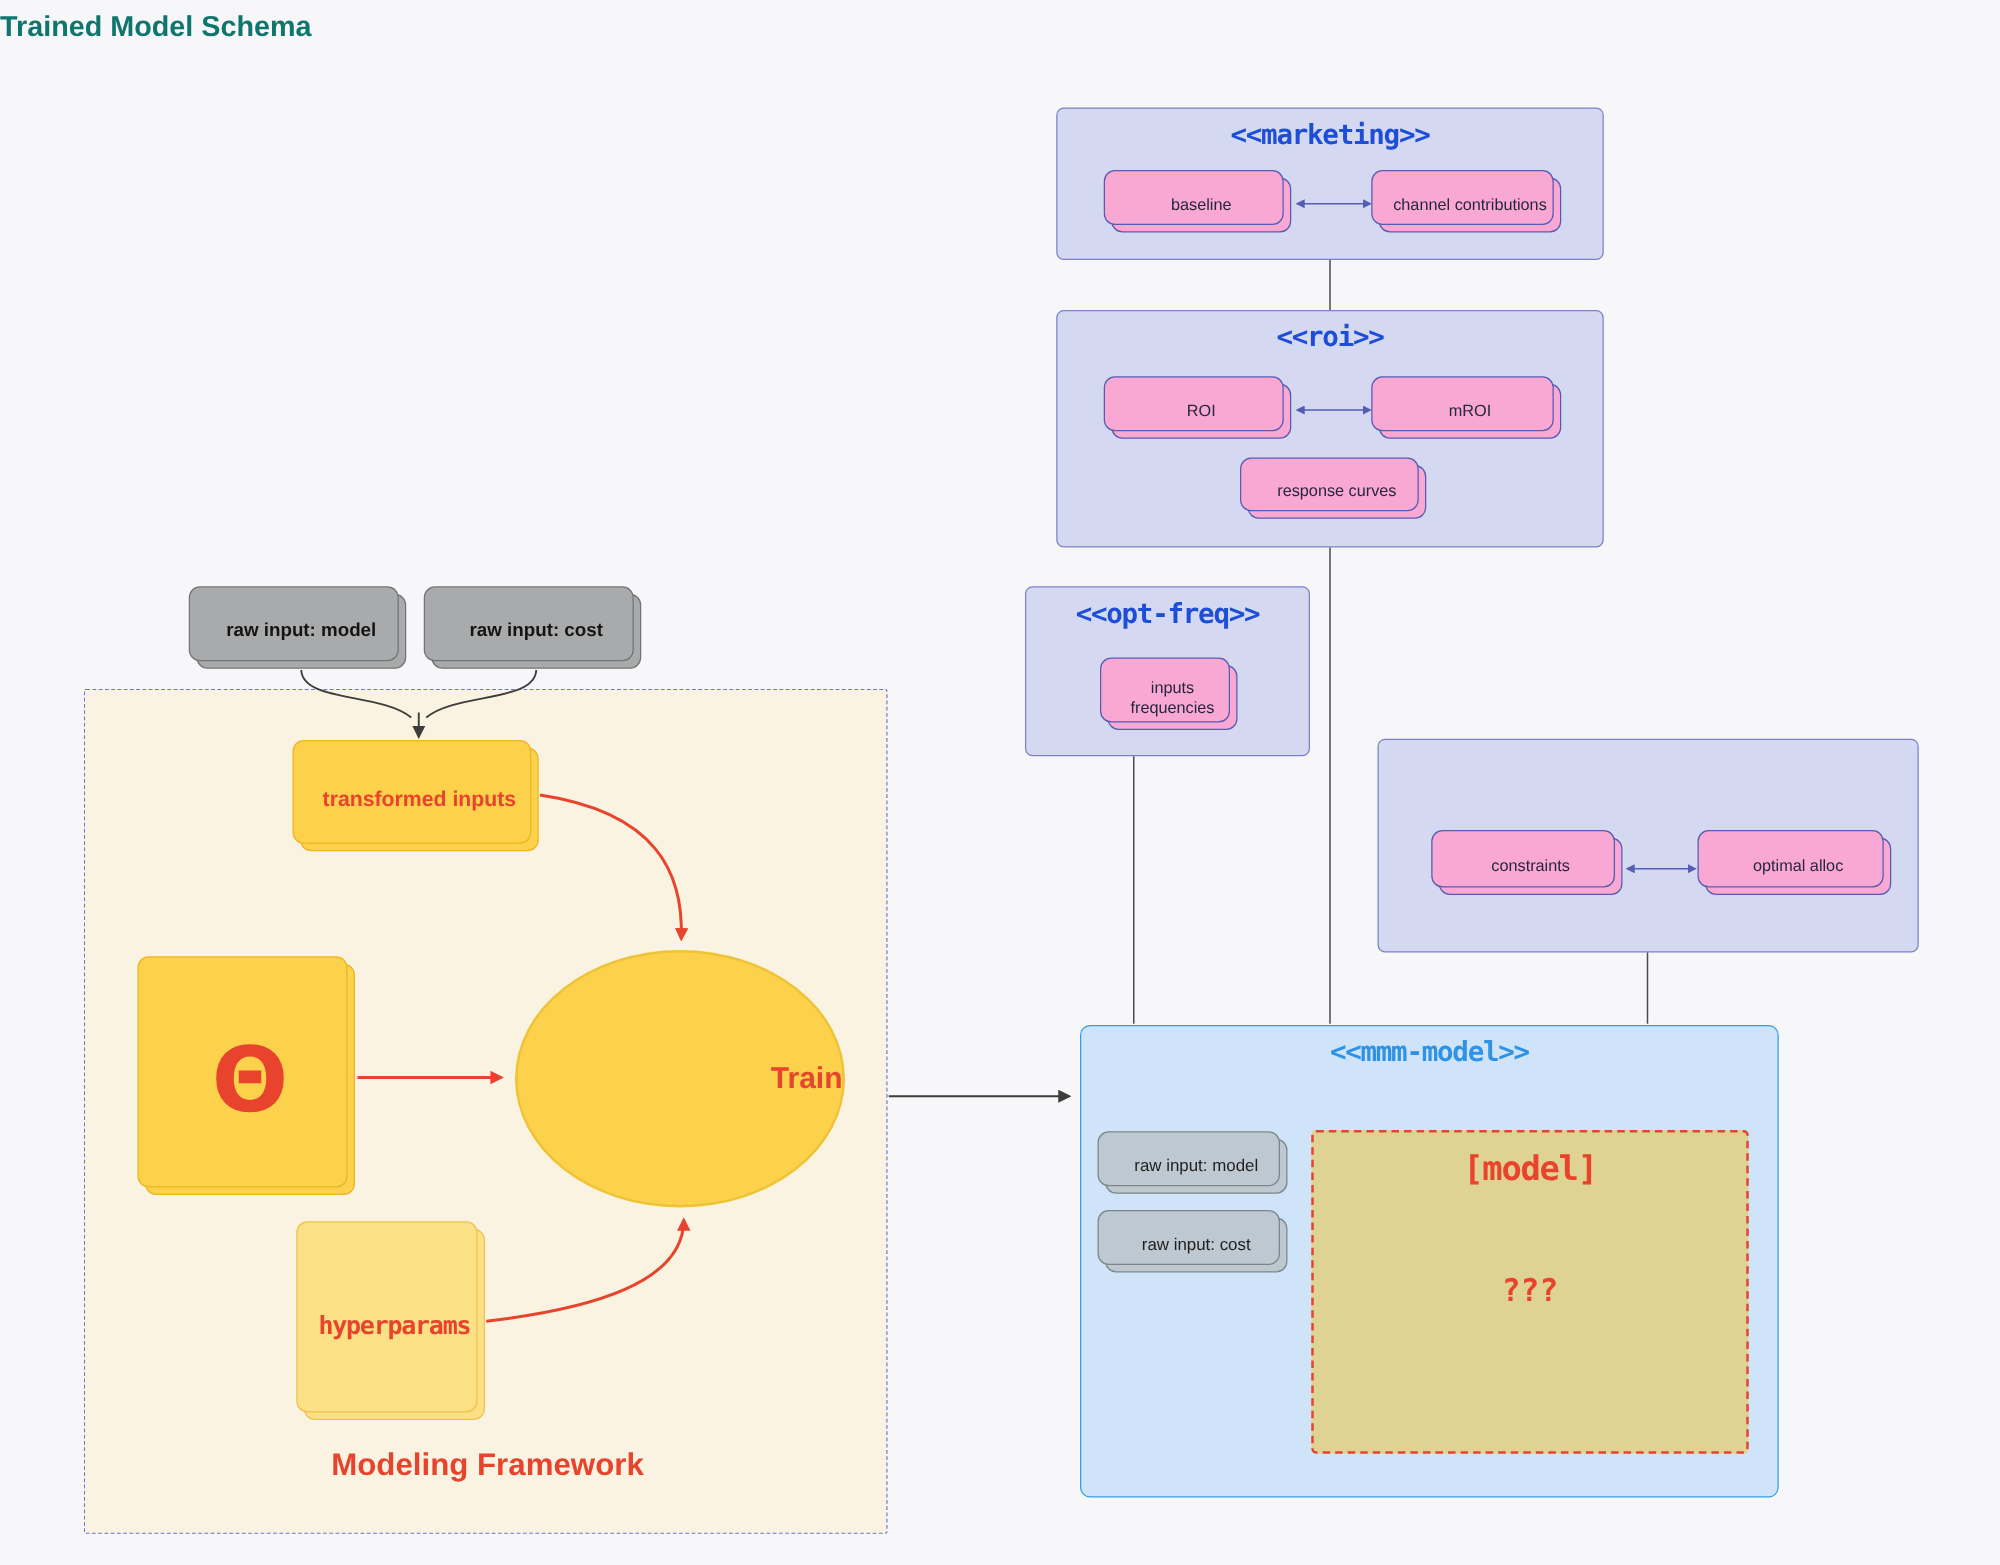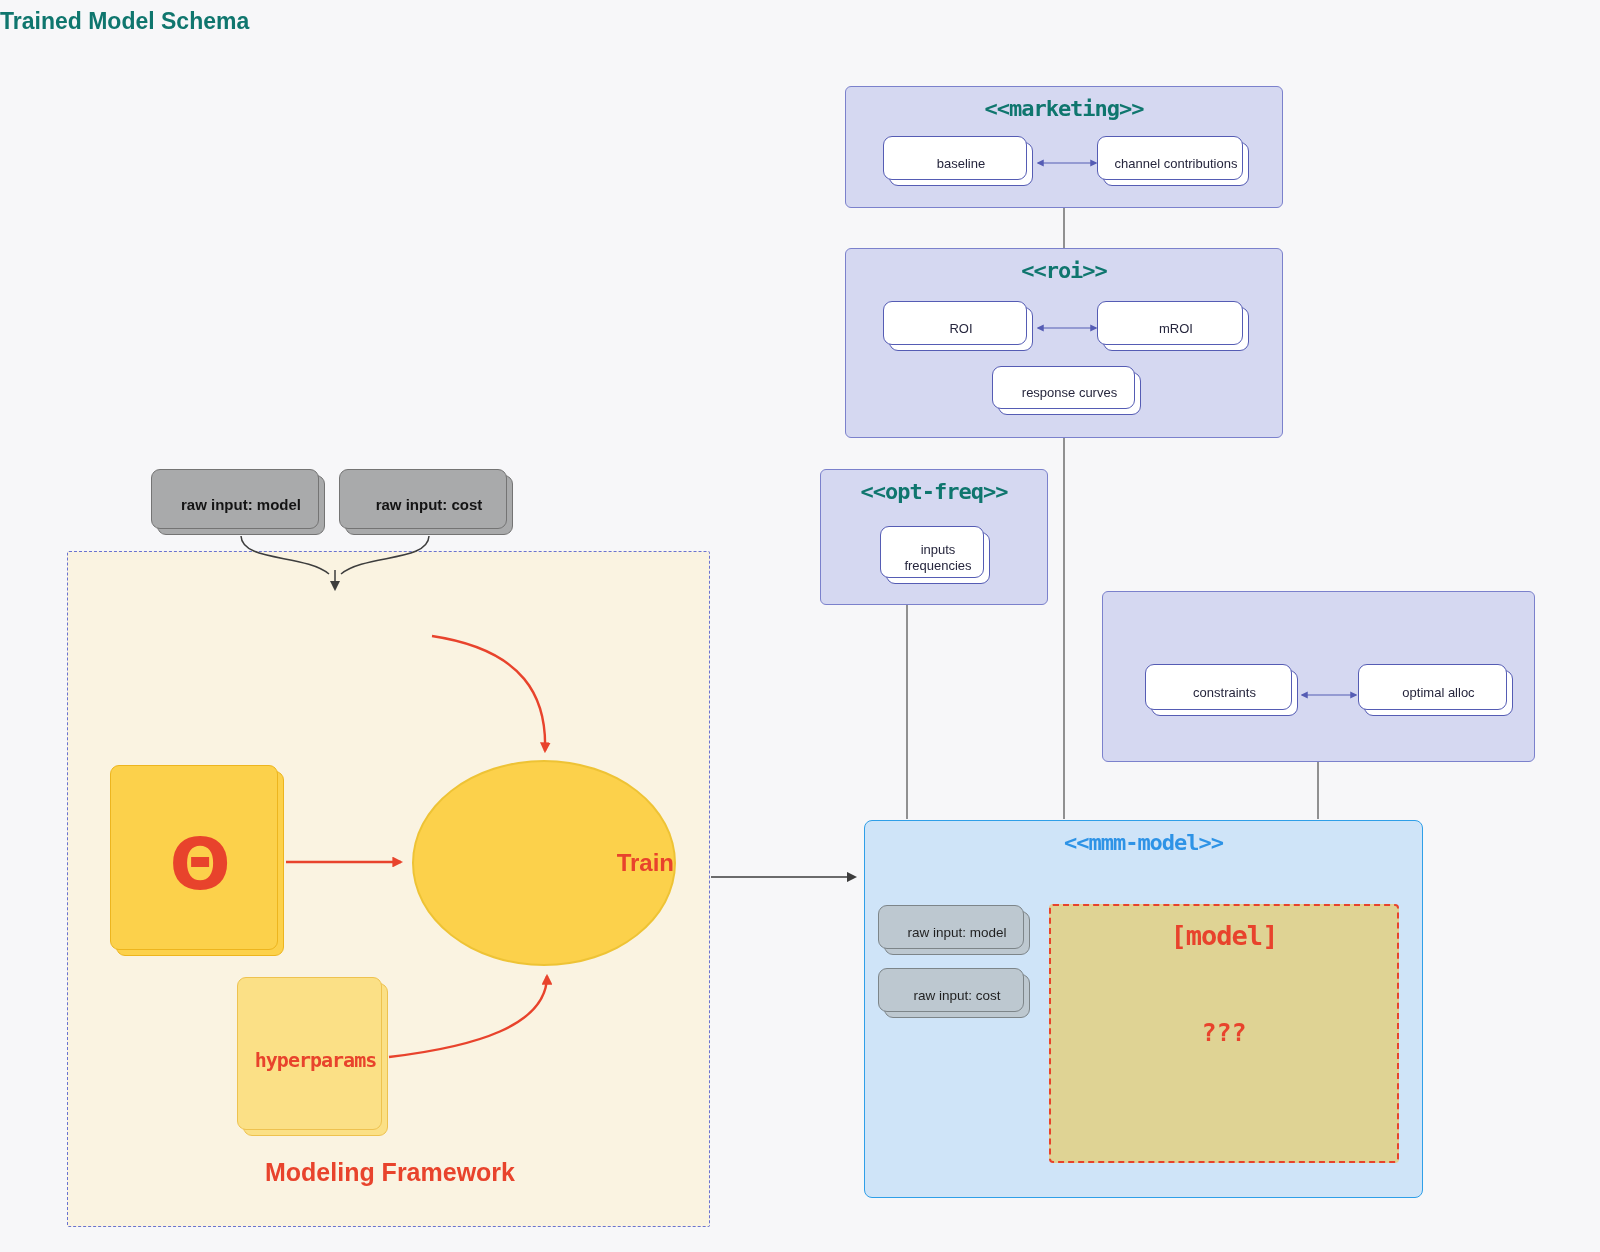--- a/index.html
+++ b/index.html
@@ -18,36 +18,36 @@
     font:bold 23px "Liberation Sans", sans-serif;
     color:#0f766e;
   }
   .cont { position:absolute; border-radius:6px; z-index:0; }
   .cont.purple { background:#d5d8f1; border:1.4px solid #7b81cc; }
   .cont.blue   { background:#cfe4f8; border:1.6px solid #2f9fe8; border-radius:8px; }
   .cont.frame  { background:#faf3e1; border:1.6px dashed #6a73d1; border-radius:2px; }
   .ctitle {
     position:absolute; left:0; right:0; top:9px; text-align:center;
     font:bold 22px "DejaVu Sans Mono", monospace;
-    color:#0f766e; letter-spacing:-1px;
+    color:#1d4ed8; letter-spacing:-1px;
   }
   .ctitle.blue-t { color:#2e93e6; }
   .node {
     position:absolute; display:flex; align-items:center; justify-content:center;
     text-align:center; border-radius:9px;
     font:13px "Liberation Sans", sans-serif; color:#26263d;
     z-index:1; line-height:1.25; padding:2px 6px;
   }
   .stack::before {
     content:""; position:absolute; left:-7px; top:-7px;
     width:100%; height:100%;
     background:inherit; border:inherit; border-radius:inherit;
     z-index:-1;
   }
-  .purple-node { background:#ffffff; border:1.4px solid #555cb4; }
+  .purple-node { background:#f9a8d4; border:1.4px solid #555cb4; }
   .gray-node   { background:#a9aaab; border:1.4px solid #747474; font-weight:bold; font-size:15px; color:#141414; }
   .steel-node  { background:#bdc8d0; border:1.4px solid #7d8589; color:#1f1f1f; font-size:13.5px; }
   .yellow-node { background:#fcd14b; border:1.6px solid #edb51e; }
   .yellow-light{ background:#fbe086; border:1.6px solid #eec24f; }
   .ellipse {
     position:absolute; background:#fcd14b; border:2px solid #eec335;
     border-radius:50%; display:flex; align-items:center; justify-content:flex-end;
     z-index:1;
   }
   .red { color:#e8432c; }
@@ -132,20 +132,21 @@
 
   <div class="cont purple" style="left:1102px;top:591px;width:433px;height:171px">
     <div class="node purple-node stack" style="left:48px;top:78px;width:147px;height:46px">constraints</div>
     <div class="node purple-node stack" style="left:261px;top:78px;width:149px;height:46px">optimal alloc</div>
   </div>
 
   <div class="node gray-node stack" style="left:157px;top:475px;width:168px;height:60px">raw input: model</div>
   <div class="node gray-node stack" style="left:345px;top:475px;width:168px;height:60px">raw input: cost</div>
 
   <div class="cont frame" style="left:67px;top:551px;width:643px;height:676px">
+    <div class="node yellow-node stack t-transformed red" style="left:172px;top:46px;width:191px;height:83px">transformed inputs</div>
     <div class="node yellow-node stack t-theta red" style="left:48px;top:219px;width:168px;height:185px">Θ</div>
     <div class="ellipse" style="left:344px;top:208px;width:264px;height:206px">
       <span class="t-train red">Train</span>
     </div>
     <div class="node yellow-light stack t-hyper red" style="left:175px;top:431px;width:145px;height:153px">hyperparams</div>
     <div class="fw-label" style="left:72px;top:606px;width:500px">Modeling Framework</div>
   </div>
 
   <div class="cont blue" style="left:864px;top:820px;width:559px;height:378px">
     <div class="ctitle blue-t">&lt;&lt;mmm-model&gt;&gt;</div>

